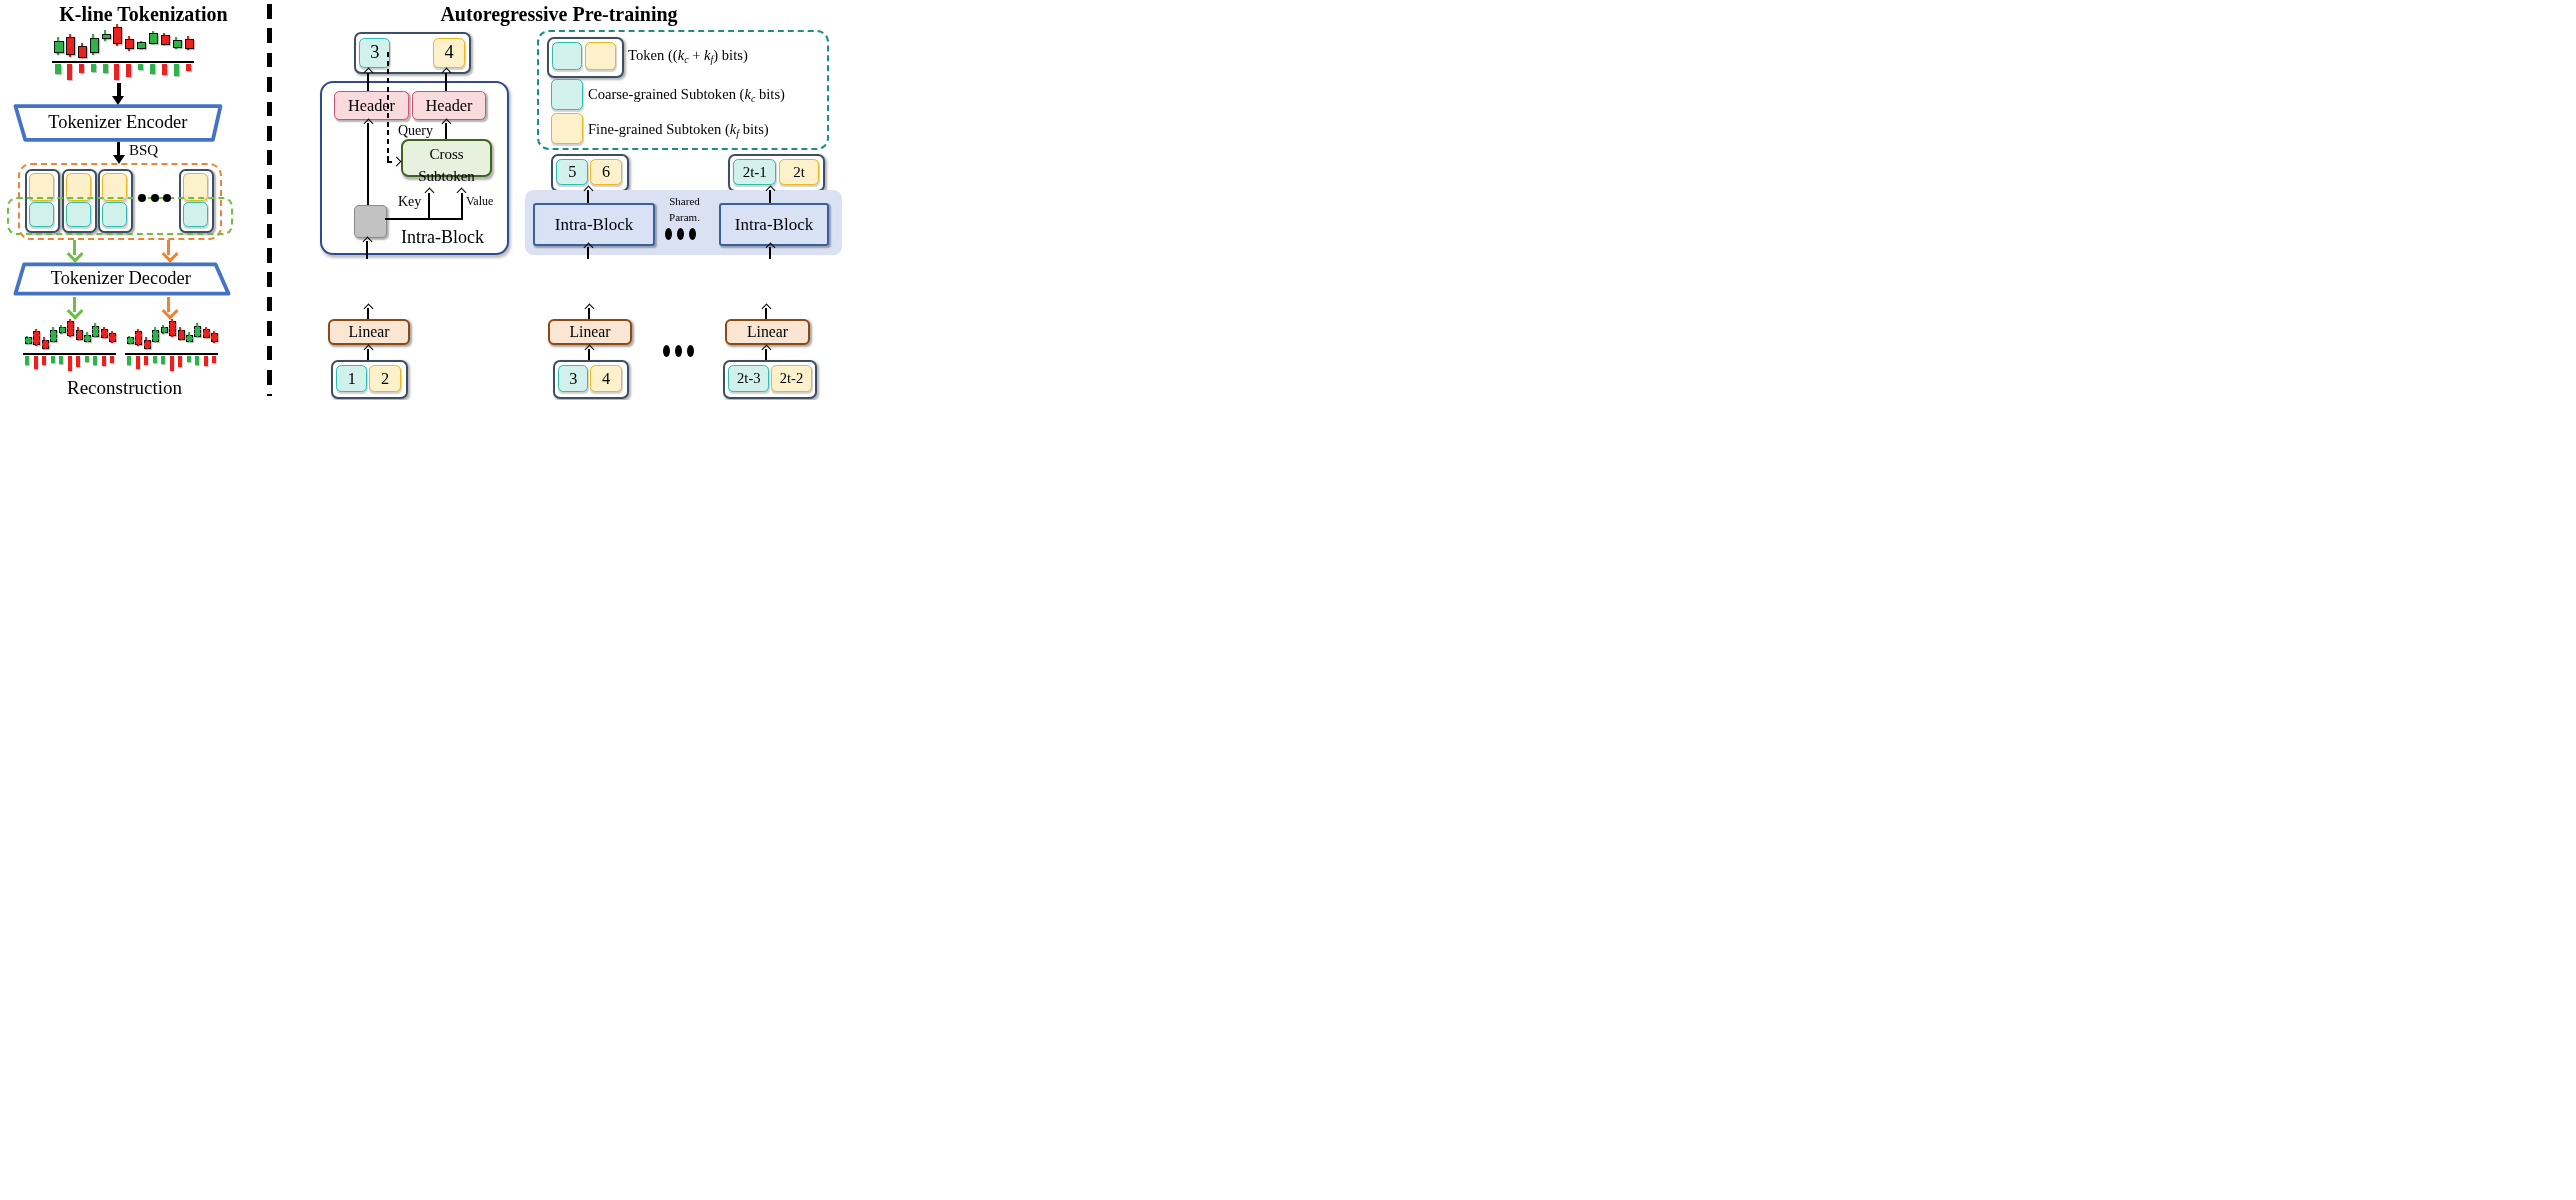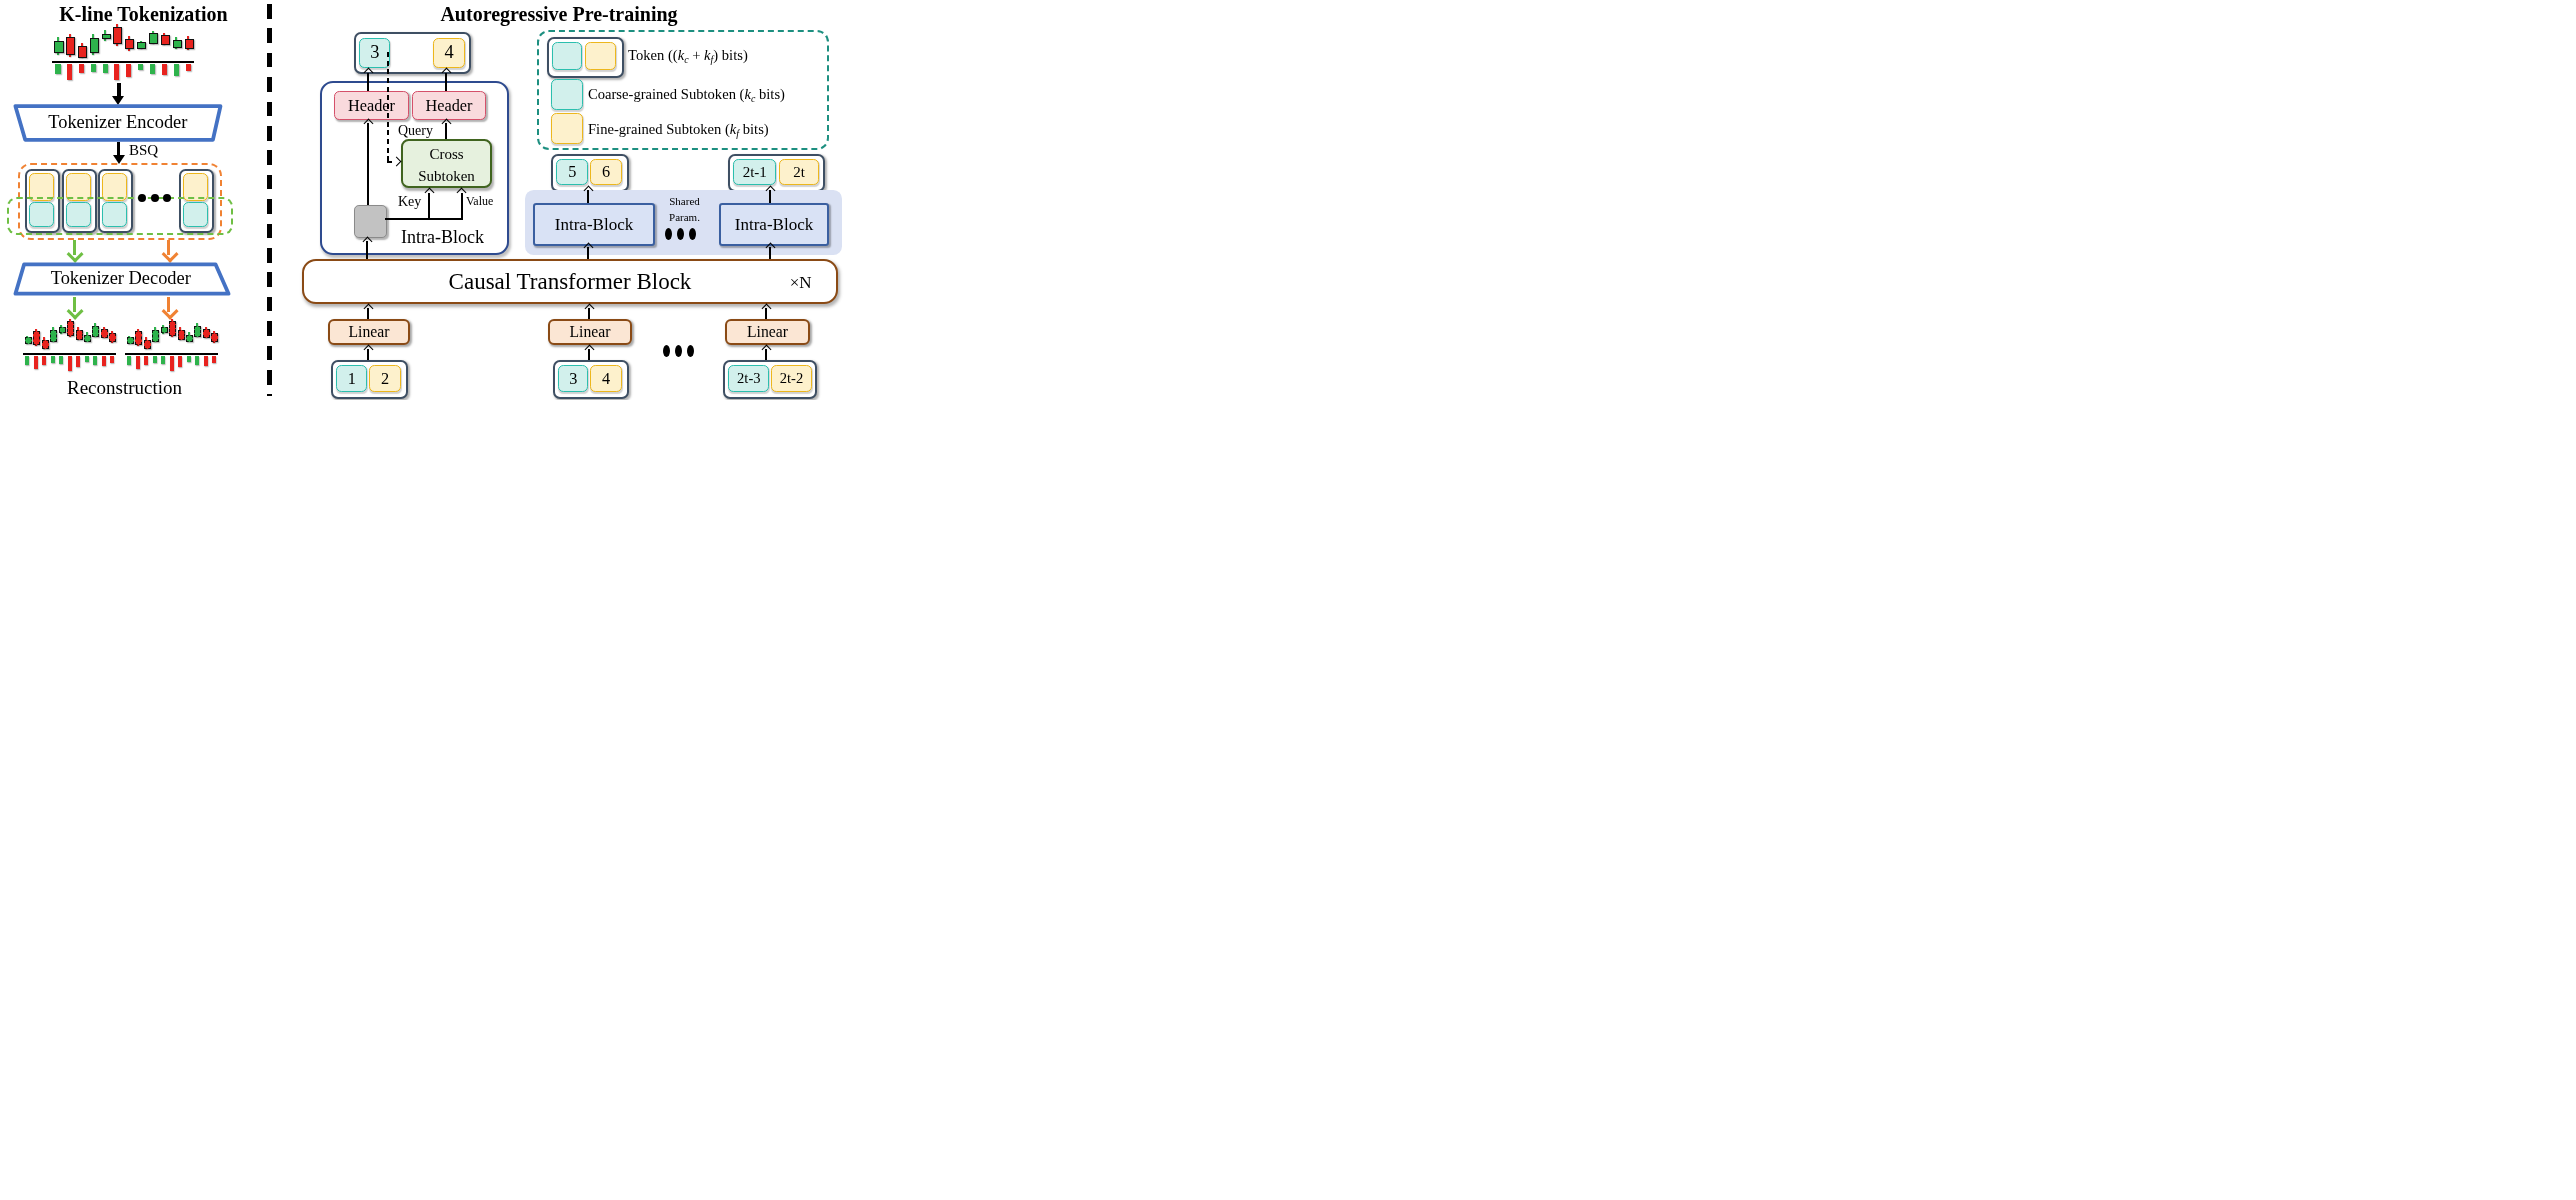--- a/index.html
+++ b/index.html
@@ -238,21 +238,21 @@
 
   <div class="abs" style="left:320px;top:81px;width:185px;height:170px;background:#fff;border:2.2px solid #2e4b8f;border-radius:13px;box-shadow:1.6px 2.2px 2.7px rgba(0,0,0,.25);"></div>
 
   <div class="hdr" style="left:334px;top:91px;width:73px;height:27px;">
     <span>Header</span>
     </div>
   <div class="hdr" style="left:412px;top:91px;width:72px;height:27px;">
     <span>Header</span>
     </div>
 
-  <div class="abs ctr" style="left:401px;top:139px;width:91px;height:49px;background:#e6f1de;border:2.2px solid #40641f;border-radius:7.6px;font-size:15px;line-height:22px;padding-top:2.2px;box-sizing:border-box;box-shadow:1.6px 2.2px 2.2px rgba(0,0,0,.3);">
+  <div class="abs ctr" style="left:401px;top:139px;width:91px;height:38px;background:#e6f1de;border:2.2px solid #40641f;border-radius:7.6px;font-size:15px;line-height:22px;padding-top:2.2px;box-sizing:border-box;box-shadow:1.6px 2.2px 2.2px rgba(0,0,0,.3);">
     <div>Cross</div>
     <div>Subtoken</div>
   </div>
 
   <div class="abs" style="left:354px;top:205px;width:31px;height:31px;background:#c2c2c2;border:1.6px solid #8a8a8a;border-radius:4.9px;box-shadow:1.1px 1.6px 1.6px rgba(0,0,0,.3);"></div>
 
   <div class="abs ctr" style="left:383px;top:227px;width:119px;font-size:18px;">Intra-Block</div>
 
   <div class="chev up" style="left:365px;top:69px;"></div>
   <div class="stem" style="left:367px;top:73px;width:1.6px;height:18.4px;"></div>
@@ -326,24 +326,20 @@
   <div class="stem" style="left:587px;top:190px;width:1.6px;height:13px;"></div>
   <div class="chev up" style="left:767px;top:187px;"></div>
   <div class="stem" style="left:769px;top:190px;width:1.6px;height:13px;"></div>
   <div class="chev up" style="left:585px;top:244px;"></div>
   <div class="stem" style="left:587px;top:247px;width:1.6px;height:12px;"></div>
   <div class="chev up" style="left:767px;top:244px;"></div>
   <div class="stem" style="left:769px;top:247px;width:1.6px;height:12px;"></div>
   <div class="chev up" style="left:364px;top:238px;"></div>
   <div class="stem" style="left:366px;top:241px;width:1.6px;height:18px;"></div>
 
-  <div class="abs" style="left:302px;top:259px;width:536px;height:45px;background:#fff;border:2.7px solid #8a4a15;border-radius:14px;box-shadow:1.6px 2.7px 3.3px rgba(0,0,0,.3);box-sizing:border-box;">
-    <div class="lintext ctr" style="height:100%;font-size:23px;">Causal Transformer Block</div>
-    <div class="abs" style="right:24.4px;top:12px;font-size:17px;">×N</div>
-  </div>
 
   <div class="abs" style="left:328px;top:319px;width:82px;height:25.5px;background:#fbe6d4;border:2.2px solid #8a4a15;border-radius:6px;box-shadow:1.1px 1.6px 2.2px rgba(0,0,0,.35);box-sizing:border-box;">
     <div class="lintext ctr" style="height:100%;font-size:15.7px;">Linear</div>
     </div>
   <div class="abs" style="left:548px;top:319px;width:84px;height:25.5px;background:#fbe6d4;border:2.2px solid #8a4a15;border-radius:6px;box-shadow:1.1px 1.6px 2.2px rgba(0,0,0,.35);box-sizing:border-box;">
     <div class="lintext ctr" style="height:100%;font-size:15.7px;">Linear</div>
     </div>
   <div class="abs" style="left:725px;top:319px;width:85px;height:25.5px;background:#fbe6d4;border:2.2px solid #8a4a15;border-radius:6px;box-shadow:1.1px 1.6px 2.2px rgba(0,0,0,.35);box-sizing:border-box;">
     <div class="lintext ctr" style="height:100%;font-size:15.7px;">Linear</div>
     </div>

